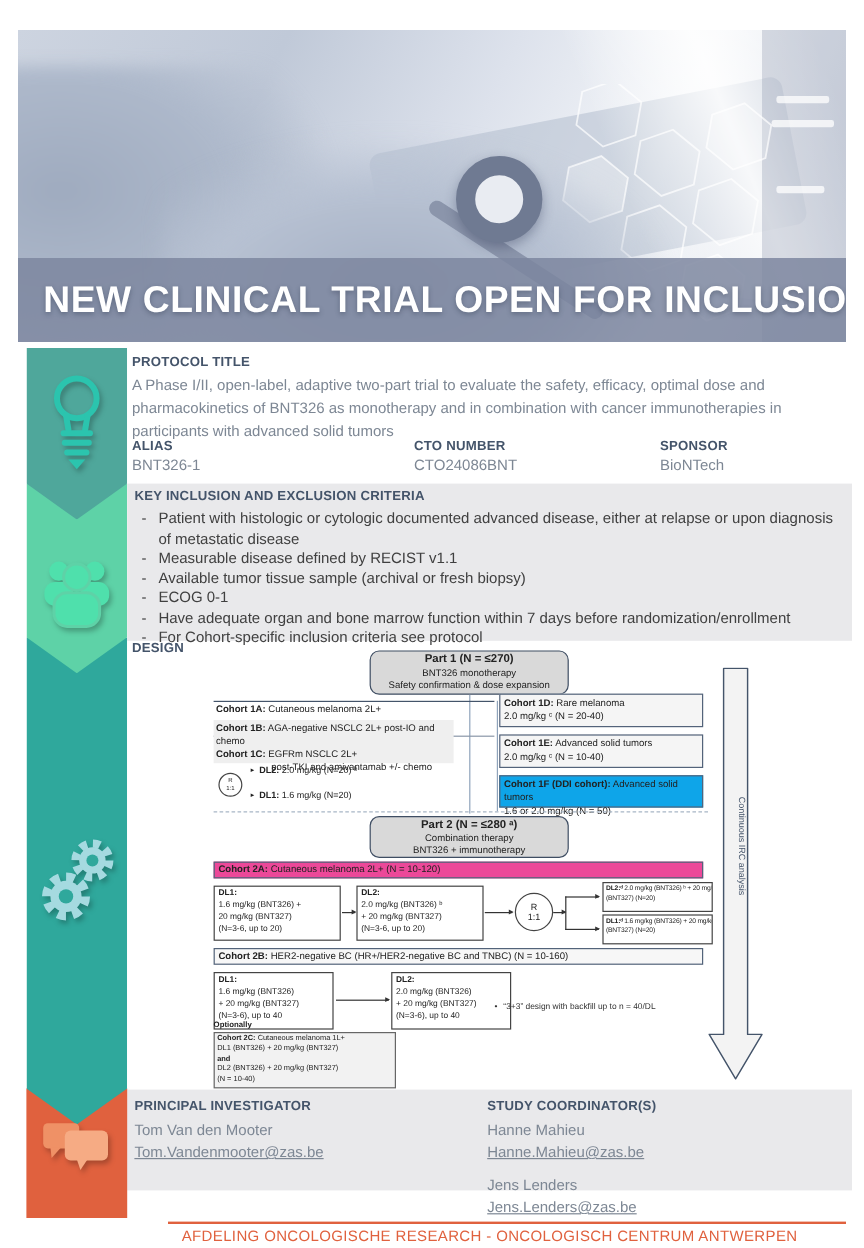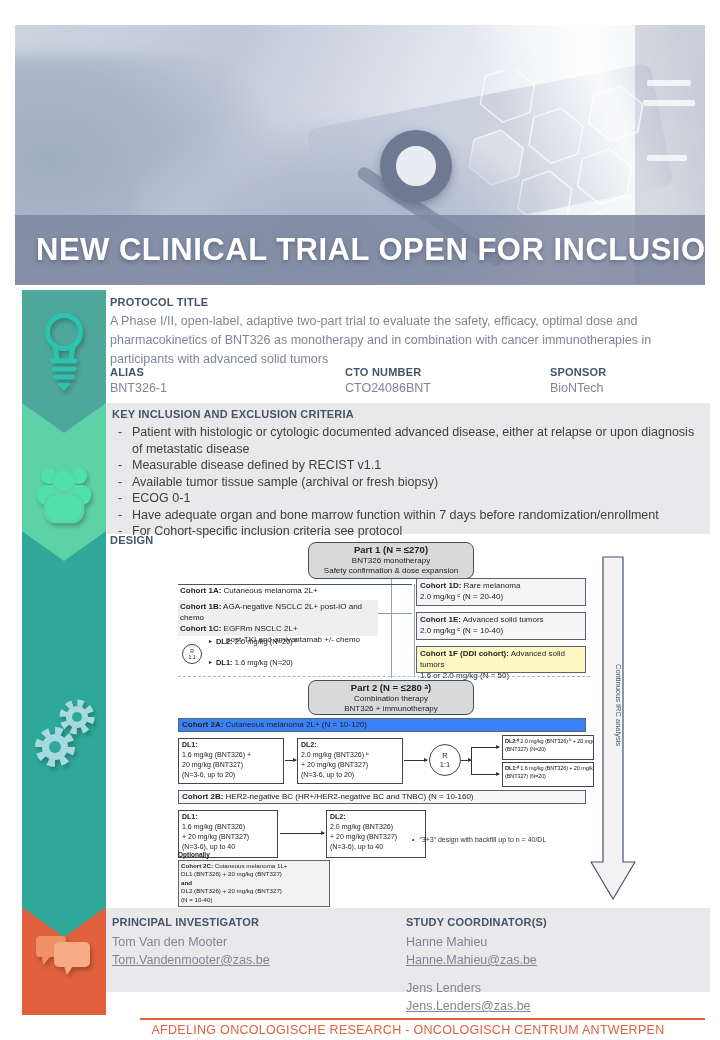--- a/index.html
+++ b/index.html
@@ -73,21 +73,21 @@
             font-size:8px; line-height:11px; padding:1px 0 0 2px; }
   .ind { padding-left:46px; }
   .dlrow { position:absolute; font-size:7.5px; }
   .dlrow::before { content:"►"; font-size:5px; margin-right:3px; vertical-align:1px; color:#222; }
   .circleR { position:absolute; border:1px solid #444; border-radius:50%; background:#fff;
              text-align:center; color:#222; }
   .rbox { position:absolute; left:246px; width:170px; border:1px solid #53637a; background:#F5F5F5;
           font-size:8px; line-height:11px; padding:1px 3px; }
   .dashsep { position:absolute; left:8px; top:136px; width:412px; border-top:1px dashed #a8b6c6; }
   .dbar { position:absolute; left:8px; width:408px; height:14px; border:1px solid #53637a;
-          background:#3b82f6; font-size:8px; line-height:11px; padding:0 3px; white-space:nowrap; }
+          background:#ec4899; font-size:8px; line-height:11px; padding:0 3px; white-space:nowrap; }
   .dbox { position:absolute; border:1px solid #444; background:#fff; font-size:7px; line-height:10px;
           padding:1px 3px; }
   .dsm  { position:absolute; left:332px; width:92px; height:25px; border:1px solid #444; background:#fff;
           font-size:5.6px; line-height:8px; padding:1px 2px; letter-spacing:-.15px; white-space:nowrap; overflow:hidden; }
   .harrow { position:absolute; height:1px; background:#333; }
   .harrow::after { content:""; position:absolute; right:-1px; top:-2.5px; border-left:4px solid #333;
           border-top:2.5px solid transparent; border-bottom:2.5px solid transparent; }
   .vbr { position:absolute; width:1px; background:#333; }
   .b { font-weight:bold; }
   .note { position:absolute; left:242px; top:296px; font-size:7px; color:#333; }
@@ -248,21 +248,21 @@
     <div class="dlrow" style="left:38px; top:118px;"><span class="b">DL1:</span><span> 1.6 mg/kg (N=20)</span></div>
 
     <div class="rbox" style="top:38px; height:28px;">
       <div><span class="b">Cohort 1D:</span><span> Rare melanoma</span></div>
       <div>2.0 mg/kg ᶜ  (N = 20-40)</div>
     </div>
     <div class="rbox" style="top:72px; height:28px;">
       <div><span class="b">Cohort 1E:</span><span> Advanced solid tumors</span></div>
       <div>2.0 mg/kg ᶜ (N = 10-40)</div>
     </div>
-    <div class="rbox" style="top:106px; height:27px; background:#fef9c3;">
+    <div class="rbox" style="top:106px; height:27px; background:#0ea5e9;">
       <div><span class="b">Cohort 1F (DDI cohort):</span><span> Advanced solid tumors</span></div>
       <div>1.6 or 2.0 mg/kg  (N = 50)</div>
     </div>
 
     <div class="dashsep"></div>
 
     <div class="dpart" style="top:140px; height:35px;">
       <span class="t">Part 2 (N = ≤280 ᵃ)</span>
       <span class="s">Combination therapy</span>
       <span class="s">BNT326 + immunotherapy</span>

